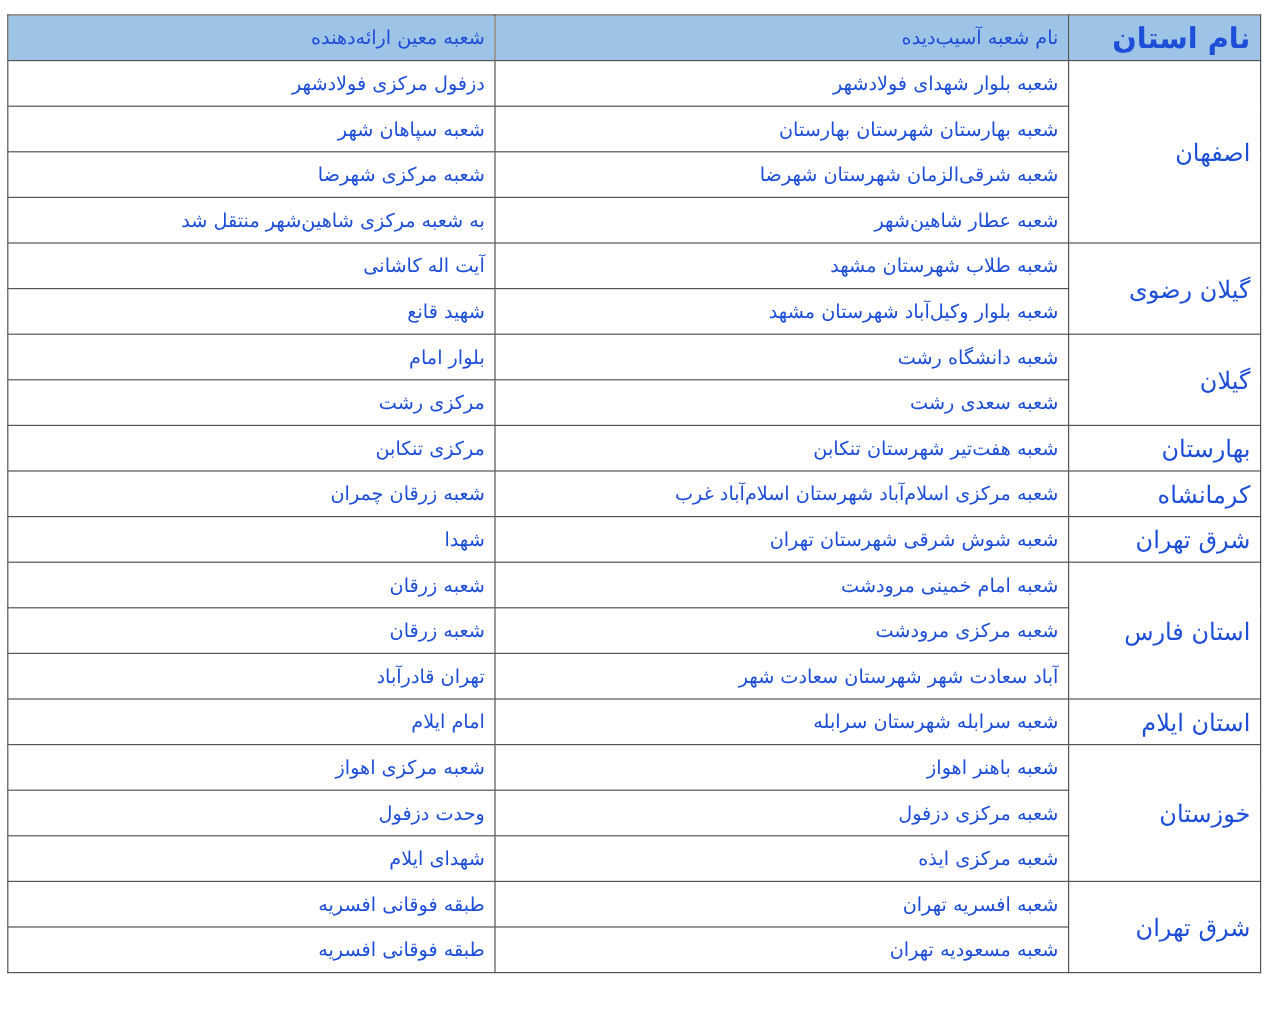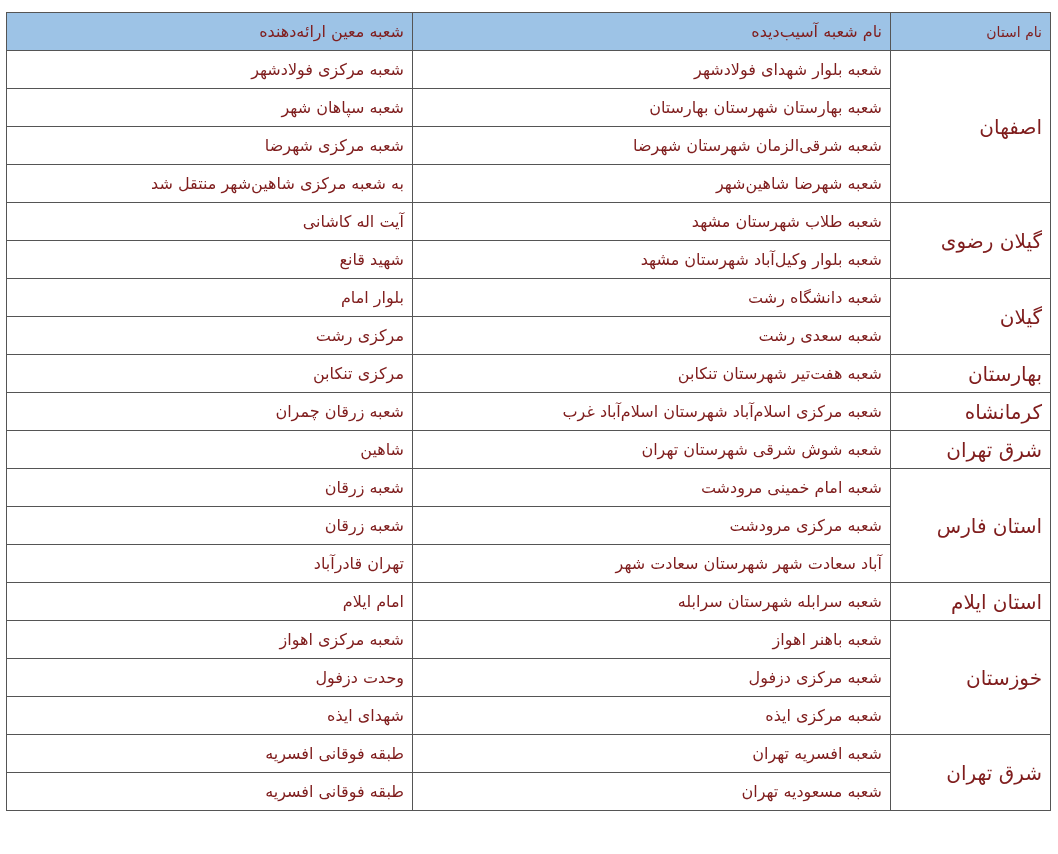--- a/index.html
+++ b/index.html
@@ -1,23 +1,23 @@
 <!DOCTYPE html>
 <html><head>
 <meta charset="utf-8">
 <style>
   html, body { margin:0; padding:0; background:#ffffff; }
   body { width:1058px; height:854px; position:relative; overflow:hidden;
          font-family:"DejaVu Sans", "Liberation Sans", sans-serif; }
   .tbl { position:absolute; left:6px; top:12px; width:1044px;
          border-collapse:collapse; direction:rtl; table-layout:fixed; }
   .tbl th, .tbl td { border:1.5px solid #555; padding:0 8px; text-align:right;
-         color:#7f1d1d; font-size:16px; white-space:nowrap; overflow:hidden; }
+         color:#1d4ed8; font-size:16px; white-space:nowrap; overflow:hidden; }
   .tbl thead th { background:#9dc3e6; height:37px; font-weight:normal; font-size:16px; }
-  .tbl thead th.prov { font-weight:normal; font-size:14px;margin-left:14px; }
+  .tbl thead th.prov { font-weight:bold; font-size:24px;margin-left:14px; }
   .tbl tbody td { height:37px; }
   .tbl td.prov { vertical-align:middle; font-size:20px; }
   col.c1 { width:160px; } col.c2 { width:478px; } col.c3 { width:406px; }
 </style>
 </head>
 <body>
 
 <table class="tbl">
   <colgroup>
       <col class="c1">
@@ -28,32 +28,32 @@
     <tr>
       <th class="prov">نام استان</th>
       <th>نام شعبه آسیب‌دیده</th>
       <th>شعبه معین ارائه‌دهنده</th>
     </tr>
   </thead>
   <tbody id="tbody">
       <tr>
         <td class="prov" rowspan="4">اصفهان</td>
         <td>شعبه بلوار شهدای فولادشهر</td>
-        <td>شعبه مرکزی فولادشهر</td>
+        <td>دزفول مرکزی فولادشهر</td>
       </tr>
       <tr>
         <td>شعبه بهارستان شهرستان بهارستان</td>
         <td>شعبه سپاهان شهر</td>
       </tr>
       <tr>
         <td>شعبه شرقی‌الزمان شهرستان شهرضا</td>
         <td>شعبه مرکزی شهرضا</td>
       </tr>
       <tr>
-        <td>شعبه شهرضا شاهین‌شهر</td>
+        <td>شعبه عطار شاهین‌شهر</td>
         <td>به شعبه مرکزی شاهین‌شهر منتقل شد</td>
       </tr>
       <tr>
         <td class="prov" rowspan="2">گیلان رضوی</td>
         <td>شعبه طلاب شهرستان مشهد</td>
         <td>آیت اله کاشانی</td>
       </tr>
       <tr>
         <td>شعبه بلوار وکیل‌آباد شهرستان مشهد</td>
         <td>شهید قانع</td>
@@ -73,21 +73,21 @@
         <td>مرکزی تنکابن</td>
       </tr>
       <tr>
         <td class="prov" rowspan="1">کرمانشاه</td>
         <td>شعبه مرکزی اسلام‌آباد شهرستان اسلام‌آباد غرب</td>
         <td>شعبه زرقان چمران</td>
       </tr>
       <tr>
         <td class="prov" rowspan="1">شرق تهران</td>
         <td>شعبه شوش شرقی شهرستان تهران</td>
-        <td>شاهین</td>
+        <td>شهدا</td>
       </tr>
       <tr>
         <td class="prov" rowspan="3">استان فارس</td>
         <td>شعبه امام خمینی مرودشت</td>
         <td>شعبه زرقان</td>
       </tr>
       <tr>
         <td>شعبه مرکزی مرودشت</td>
         <td>شعبه زرقان</td>
       </tr>
@@ -104,21 +104,21 @@
         <td class="prov" rowspan="3">خوزستان</td>
         <td>شعبه باهنر اهواز</td>
         <td>شعبه مرکزی اهواز</td>
       </tr>
       <tr>
         <td>شعبه مرکزی دزفول</td>
         <td>وحدت دزفول</td>
       </tr>
       <tr>
         <td>شعبه مرکزی ایذه</td>
-        <td>شهدای ایذه</td>
+        <td>شهدای ایلام</td>
       </tr>
       <tr>
         <td class="prov" rowspan="2">شرق تهران</td>
         <td>شعبه افسریه تهران</td>
         <td>طبقه فوقانی افسریه</td>
       </tr>
       <tr>
         <td>شعبه مسعودیه تهران</td>
         <td>طبقه فوقانی افسریه</td>
       </tr>

